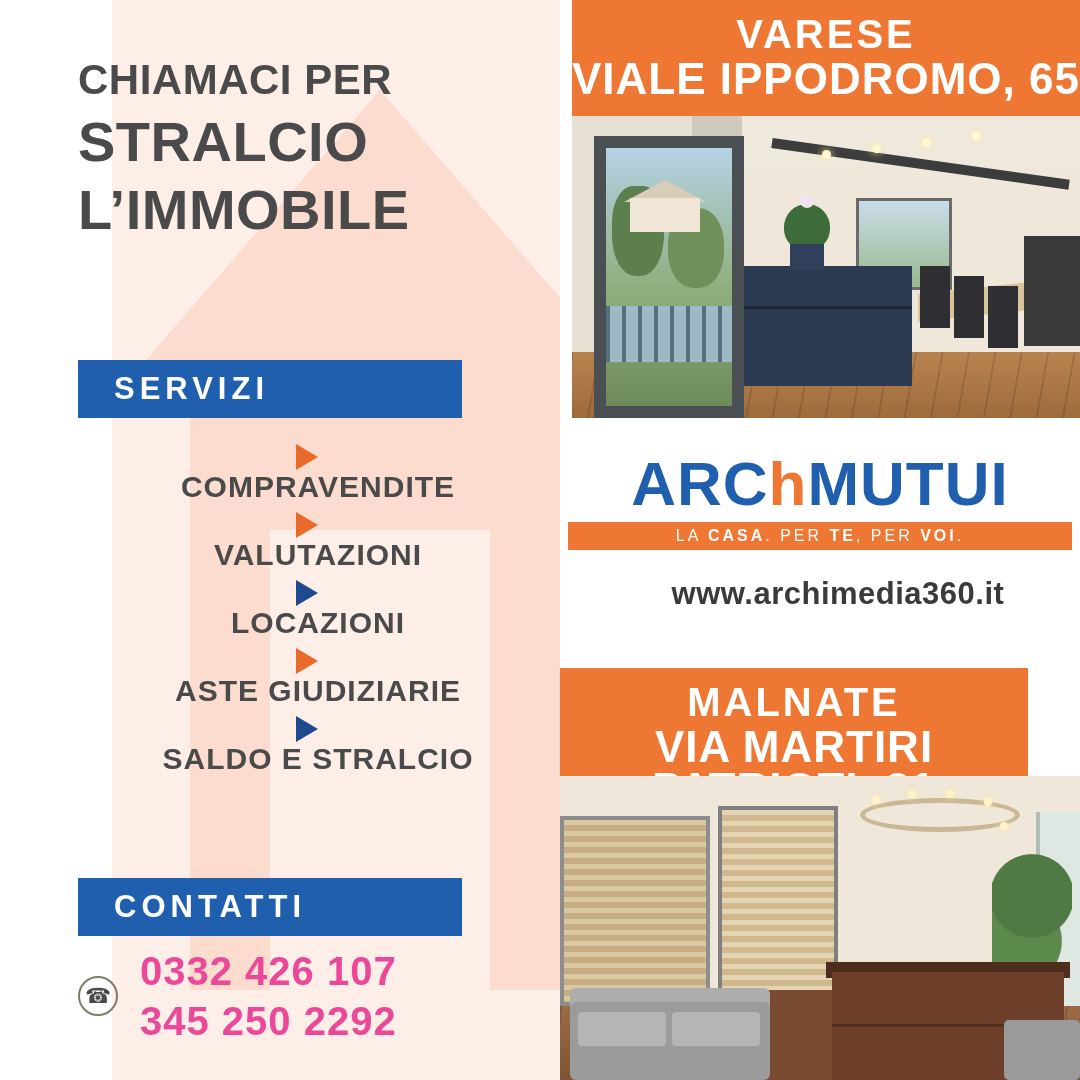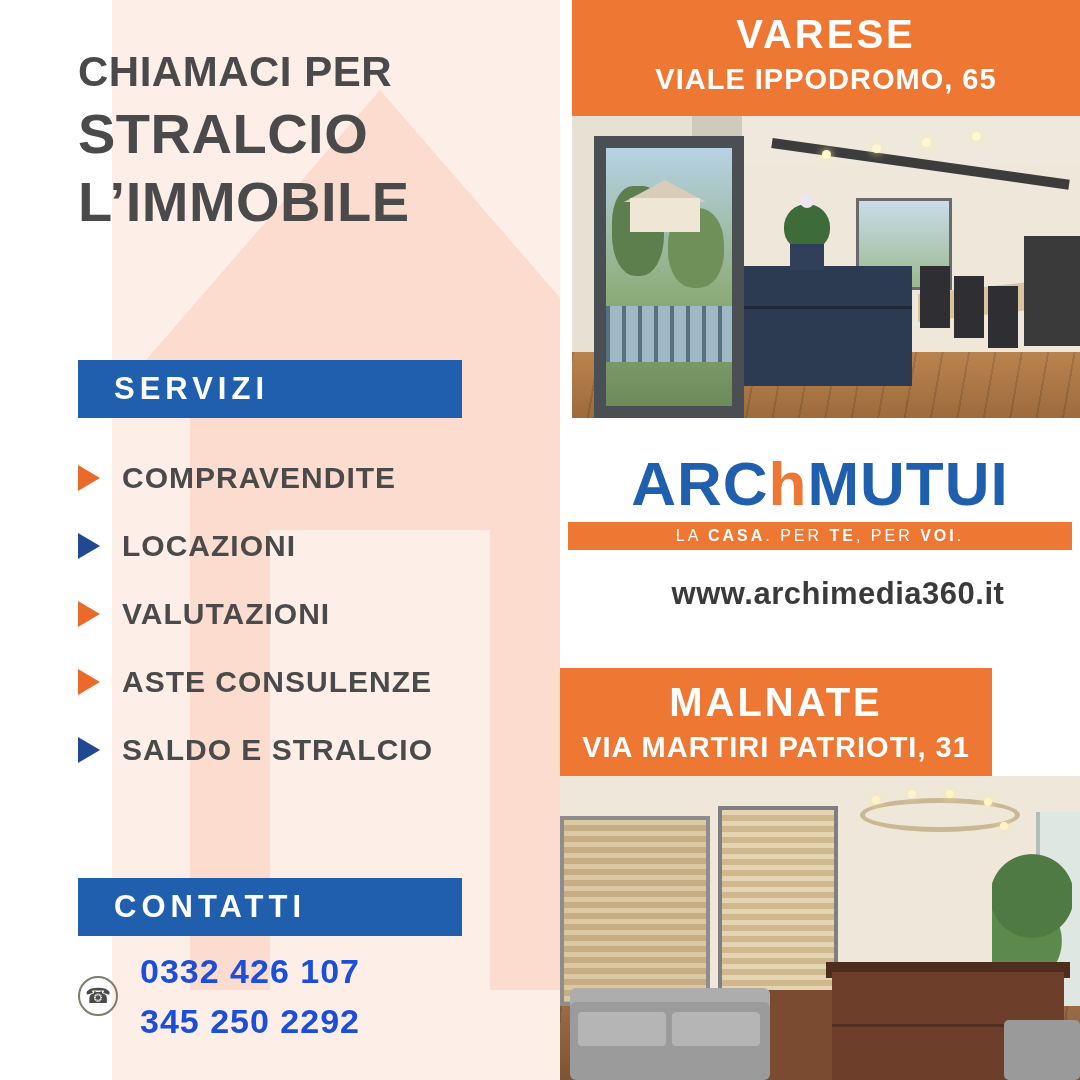--- a/index.html
+++ b/index.html
@@ -54,21 +54,21 @@
   .white-wash {
     position: absolute;
     left: 0; top: 0;
     width: 112px; height: 1080px;
     background: #ffffff;
   }
 
   
   .headline {
     position: absolute;
-    left: 78px; top: 44px;
+    left: 78px; top: 52px;
     width: 470px;
     color: #4a4a4a;
     font-weight: bold;
     letter-spacing: 0.5px;
   }
   .headline .l1 { font-size: 42px; line-height: 56px; }
   .headline .l2 { font-size: 56px; line-height: 68px; }
   .headline .l3 { font-size: 56px; line-height: 68px; }
 
   
@@ -88,20 +88,21 @@
   
   .services {
     position: absolute;
     left: 78px; top: 444px;
     width: 480px;
   }
   .srv {
     display: flex;
     align-items: center;
     height: 68px;
+    flex-direction: column;
   }
   .tri {
     width: 0; height: 0;
     border-top: 13px solid transparent;
     border-bottom: 13px solid transparent;
     border-left: 22px solid #ea6a2b;
     margin-right: 22px;
     flex: none;
   }
   .tri.blue { border-left-color: #21498f; }
@@ -124,49 +125,49 @@
     width: 40px; height: 40px;
     border-radius: 50%;
     border: 2px solid #7d7d6a;
     color: #4a4a4a;
     display: flex; align-items: center; justify-content: center;
     font-size: 21px;
     margin-right: 22px;
     flex: none;
   }
   .phones {
-    font-size: 34px;
-    font-weight: bold;
-    color: #1d4ed8;
+    font-size: 40px;
+    font-weight: bold;
+    color: #ec4899;
     line-height: 50px;
     letter-spacing: 1px;
   }
 
   
   .right-col {
     position: absolute;
     left: 560px; top: 0;
     width: 520px; height: 1080px;
     background: #ffffff;
   }
 
   .addr-band {
     position: absolute;
     background: #ee7733;
     color: #ffffff;
     text-align: center;
     padding-top: 10px;
   }
   #band-varese { left: 12px; top: 0; width: 508px; height: 116px; }
-  #band-malnate { left: 0px; top: 668px; width: 432px; height: 108px; }
+  #band-malnate { left: 0px; top: 668px; width: 468px; height: 108px; }
   .addr-city {
     font-size: 40px; font-weight: bold; letter-spacing: 3px; line-height: 48px;
   }
   .addr-street {
-    font-size: 29px; font-weight: bold; letter-spacing: 1px; line-height: 42px;
+    font-size: 44px; font-weight: bold; letter-spacing: 1px; line-height: 42px;
   }
 
   
   .photo {
     position: absolute;
     overflow: hidden;
     background: #cfcabc;
   }
   #photo-varese { left: 12px; top: 116px; width: 508px; height: 302px; }
   #photo-malnate { left: 0px; top: 776px; width: 520px; height: 304px; }
@@ -272,30 +273,30 @@
   </div>
 
   <div class="bar" id="bar-servizi">SERVIZI</div>
 
   <div class="services">
     <div class="srv">
       <span class="tri" style="border-left-color: rgb(234, 106, 43);"></span>
       <span class="srv-label">COMPRAVENDITE</span>
     </div>
     <div class="srv">
+      <span class="tri" style="border-left-color: rgb(234, 106, 43);"></span>
+      <span class="srv-label">VALUTAZIONI</span>
+    </div>
+    <div class="srv">
       <span class="tri blue" style="border-left-color: rgb(33, 73, 143);"></span>
       <span class="srv-label">LOCAZIONI</span>
     </div>
     <div class="srv">
       <span class="tri" style="border-left-color: rgb(234, 106, 43);"></span>
-      <span class="srv-label">VALUTAZIONI</span>
-    </div>
-    <div class="srv">
-      <span class="tri" style="border-left-color: rgb(234, 106, 43);"></span>
-      <span class="srv-label">ASTE CONSULENZE</span>
+      <span class="srv-label">ASTE GIUDIZIARIE</span>
     </div>
     <div class="srv">
       <span class="tri blue" style="border-left-color: rgb(33, 73, 143);"></span>
       <span class="srv-label">SALDO E STRALCIO</span>
     </div>
   </div>
 
   <div class="bar" id="bar-contatti">CONTATTI</div>
 
   <div class="contacts">

